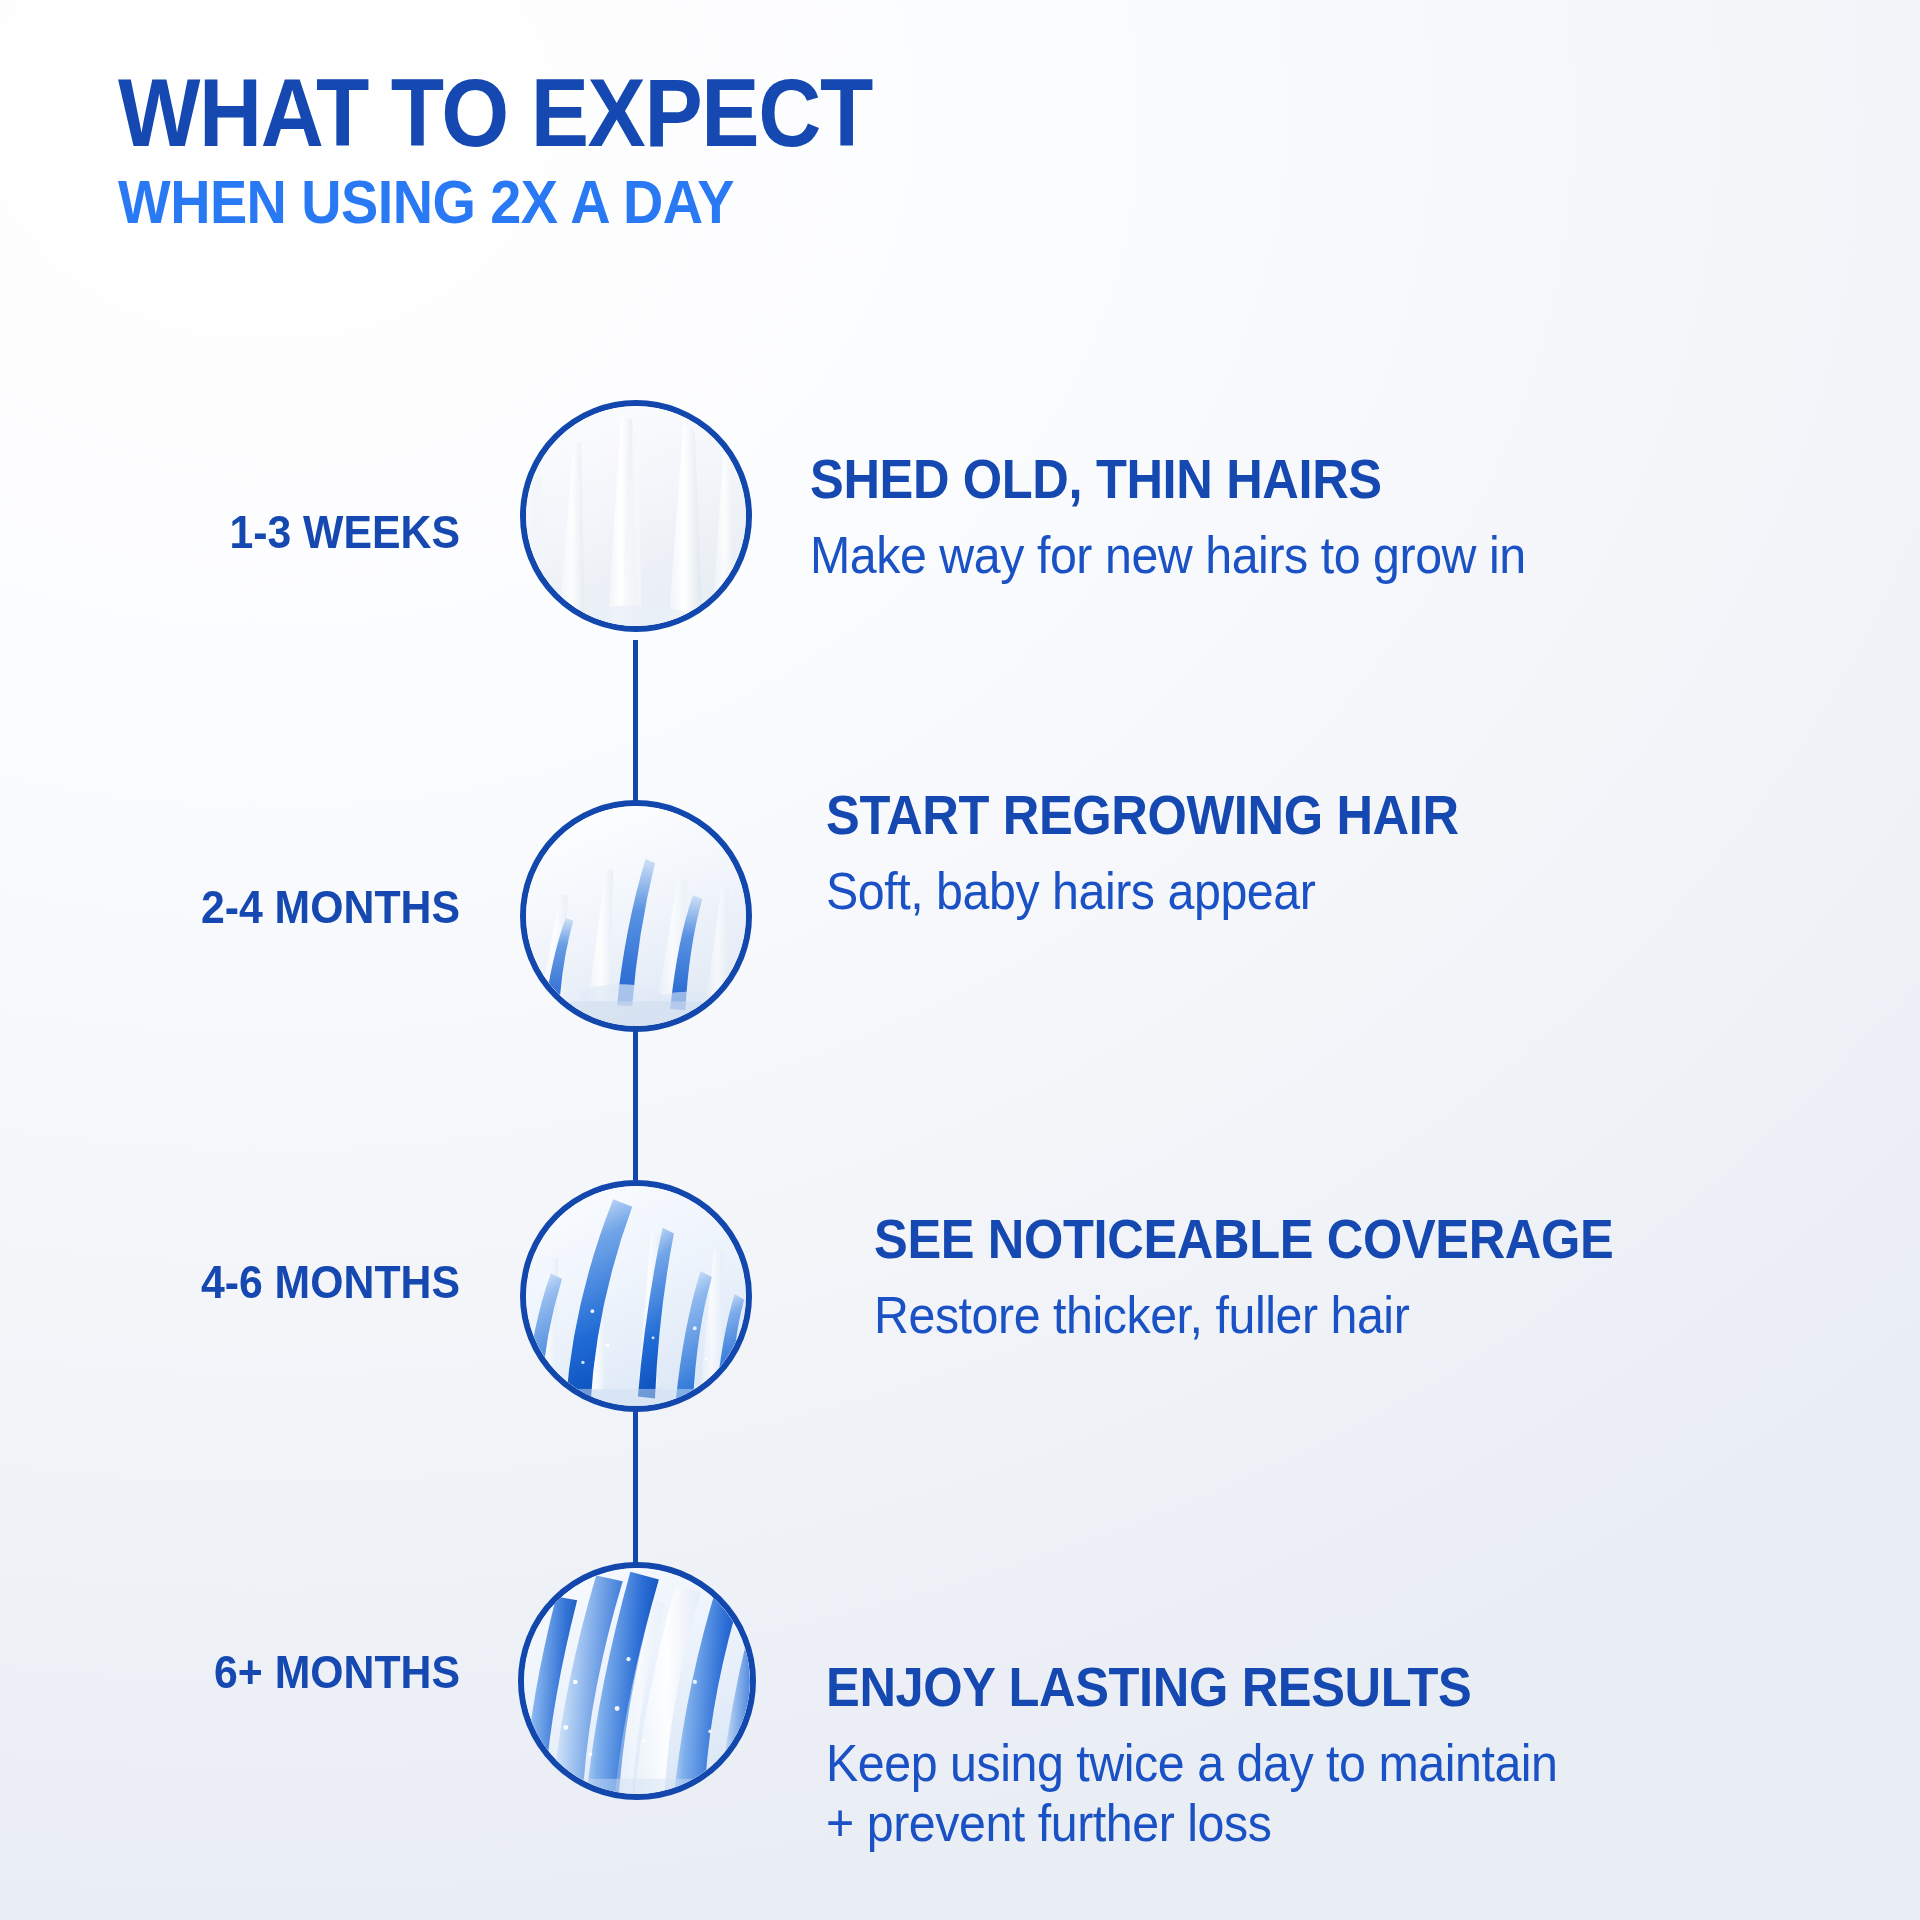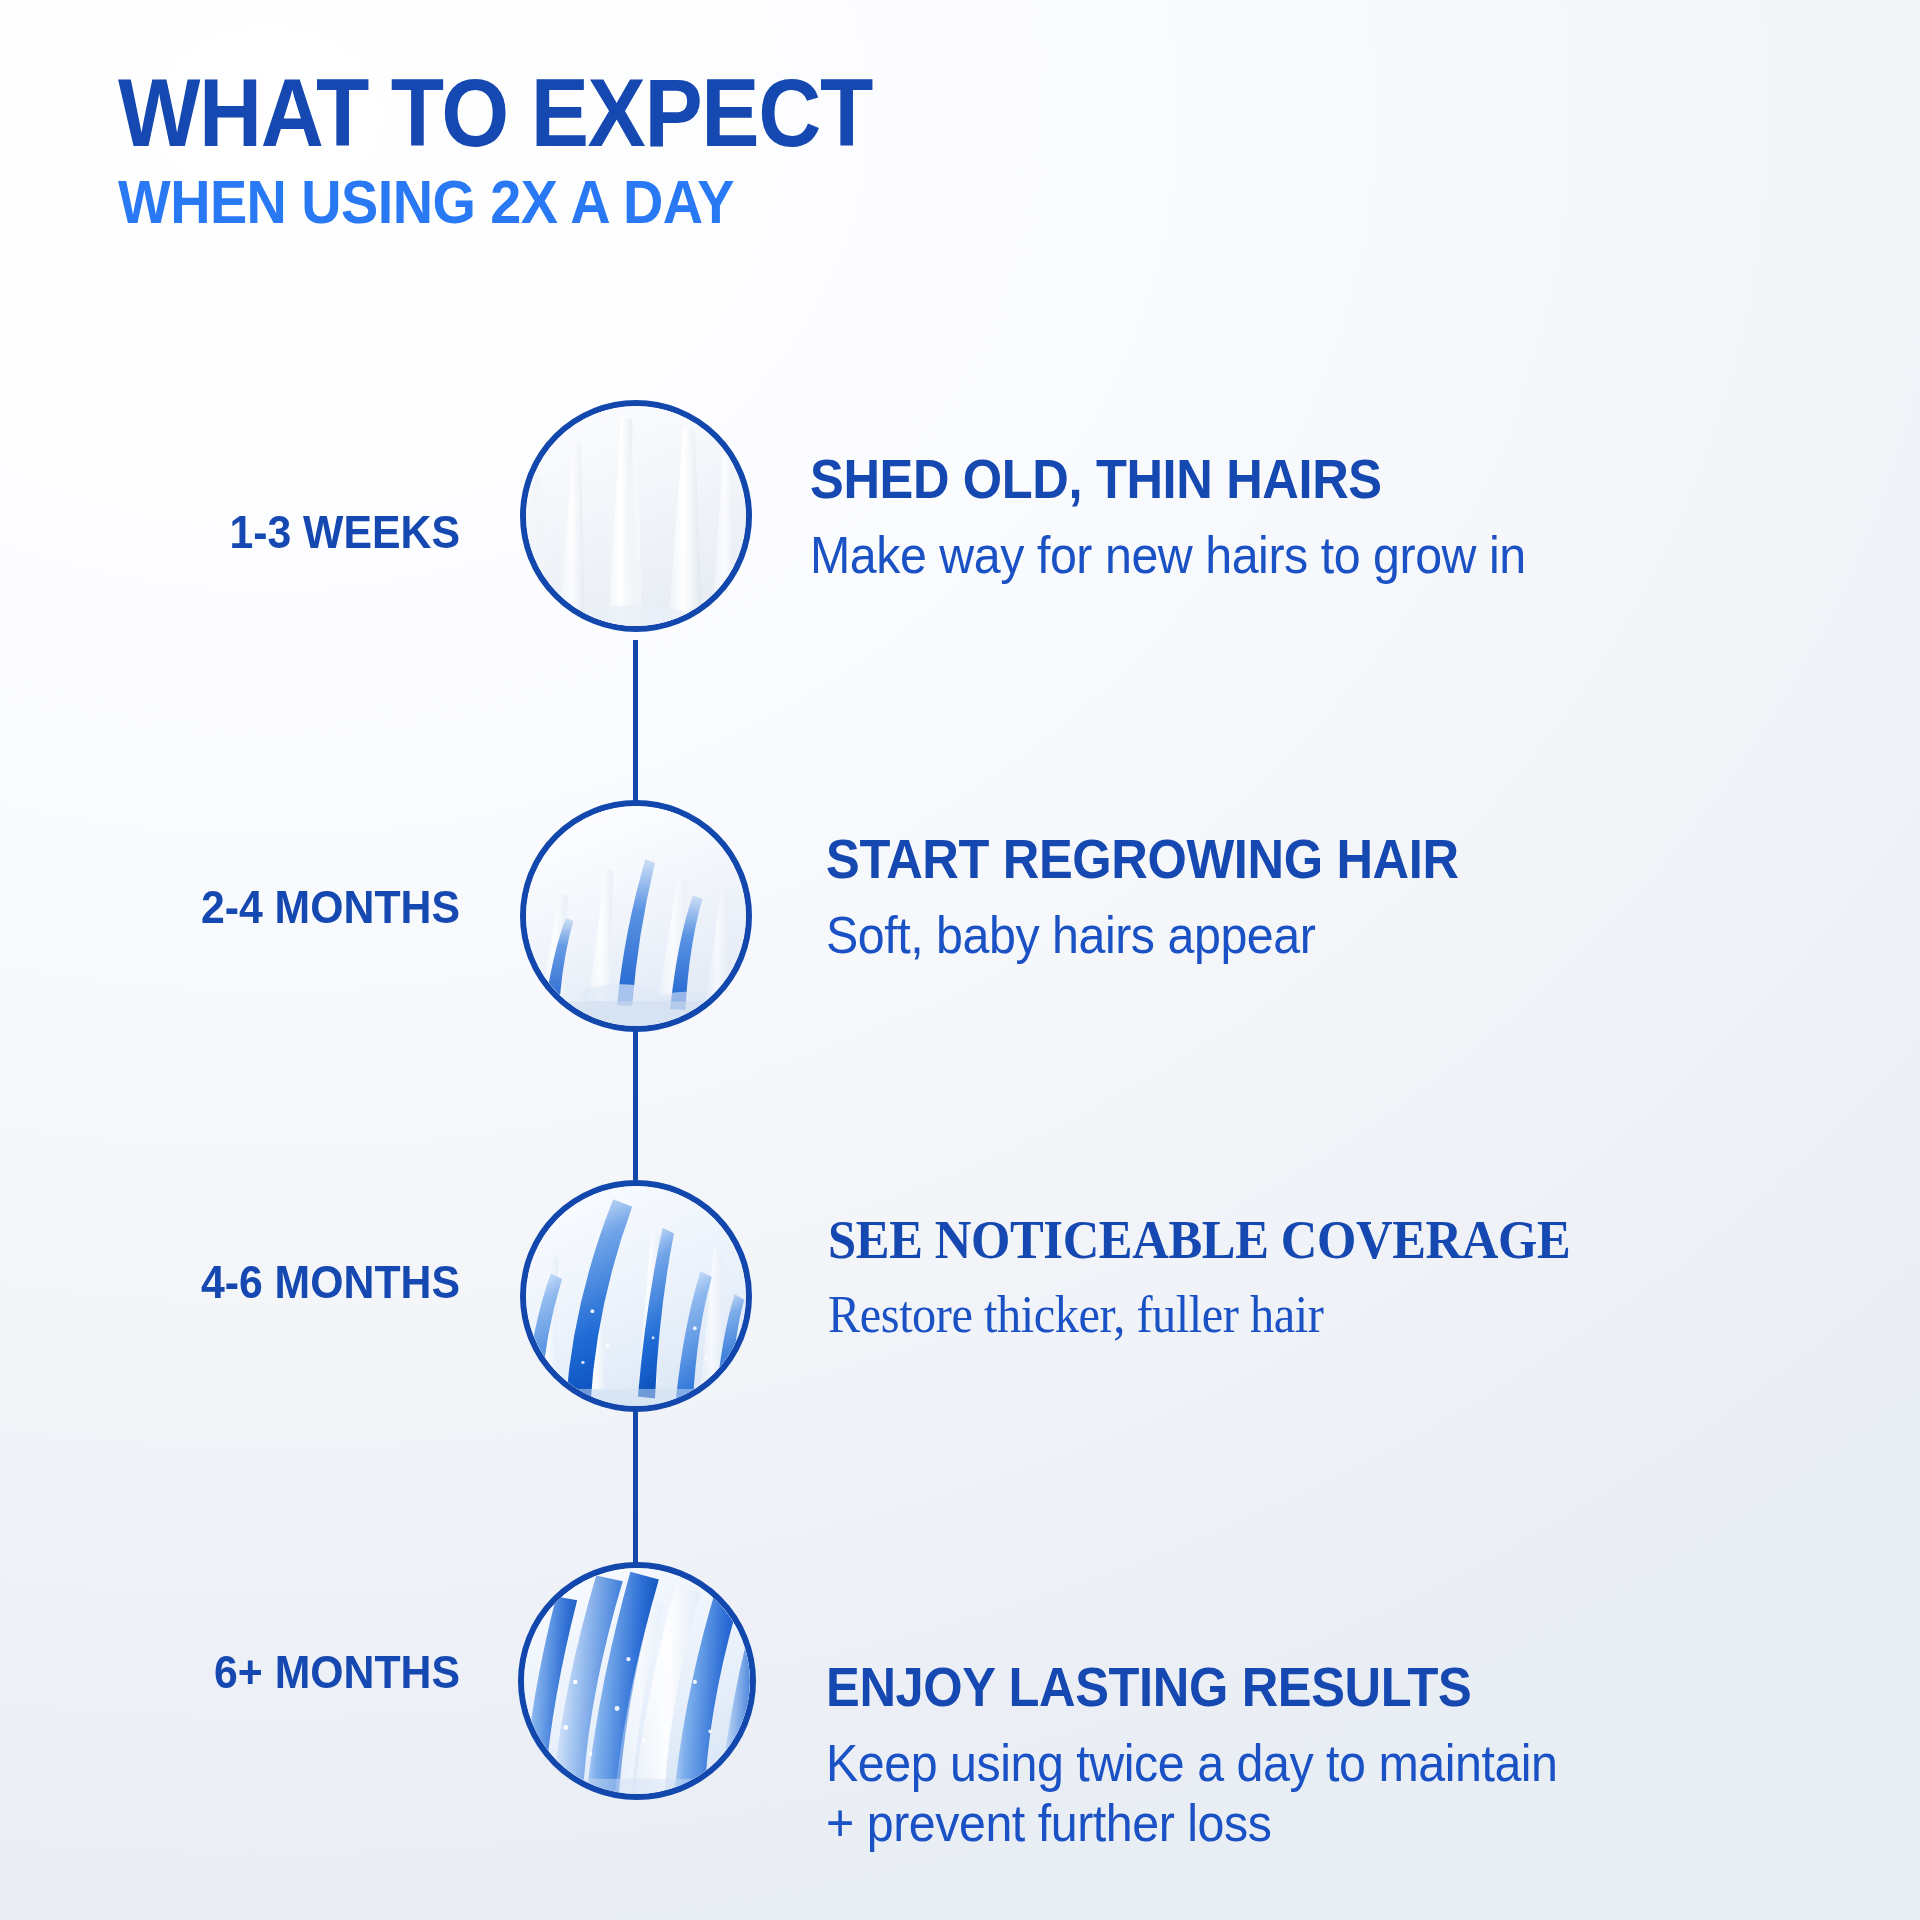--- a/index.html
+++ b/index.html
@@ -177,21 +177,21 @@
           <path d="M22 198 Q30 150 42 118 L50 121 Q40 155 36 199 Z" fill="url(#bl2)" opacity="0.9"></path>
           <path d="M96 210 Q104 130 126 56 L136 60 Q118 134 112 211 Z" fill="url(#bl2)"></path>
           <path d="M152 214 Q160 140 176 94 L186 98 Q172 146 168 215 Z" fill="url(#bl2)"></path>
           <ellipse cx="100" cy="200" rx="44" ry="12" fill="#dfe9f6" opacity="0.7"></ellipse>
           <ellipse cx="170" cy="206" rx="36" ry="10" fill="#dde8f5" opacity="0.6"></ellipse>
           <rect y="206" width="232" height="26" fill="#cddcee" opacity="0.55"></rect>
         </svg>
       </div>
     </div>
 
-    <div class="copy" style="left:826px; top:832px;">
+    <div class="copy" style="left:826px; top:788px;">
       <h3>START REGROWING HAIR</h3>
       <p>
           <span class="ln">Soft, baby hairs appear</span>
         </p>
     </div>
   </div>
 
   <div class="row" style="top:0;">
     <div class="stage-label" style="top:1255px; left:70px; width:390px;">4-6 MONTHS</div>
 
@@ -235,21 +235,21 @@
           <circle cx="86" cy="168" r="2.2" fill="#ffffff" opacity="0.85"></circle>
           <circle cx="60" cy="186" r="1.8" fill="#ffffff" opacity="0.8"></circle>
           <circle cx="178" cy="150" r="2" fill="#ffffff" opacity="0.85"></circle>
           <circle cx="190" cy="182" r="1.8" fill="#ffffff" opacity="0.8"></circle>
           <circle cx="134" cy="160" r="1.6" fill="#ffffff" opacity="0.75"></circle>
           <rect y="214" width="232" height="18" fill="#cfdff1" opacity="0.5"></rect>
         </svg>
       </div>
     </div>
 
-    <div class="copy" style="left:828px; top:1212px;font-family:Liberation Serif, serif;">
+    <div class="copy" style="left:874px; top:1212px;">
       <h3>SEE NOTICEABLE COVERAGE</h3>
       <p>
           <span class="ln">Restore thicker, fuller hair</span>
         </p>
     </div>
   </div>
 
   <div class="row" style="top:0;">
     <div class="stage-label" style="top:1645px; left:70px; width:390px;">6+ MONTHS</div>
 

